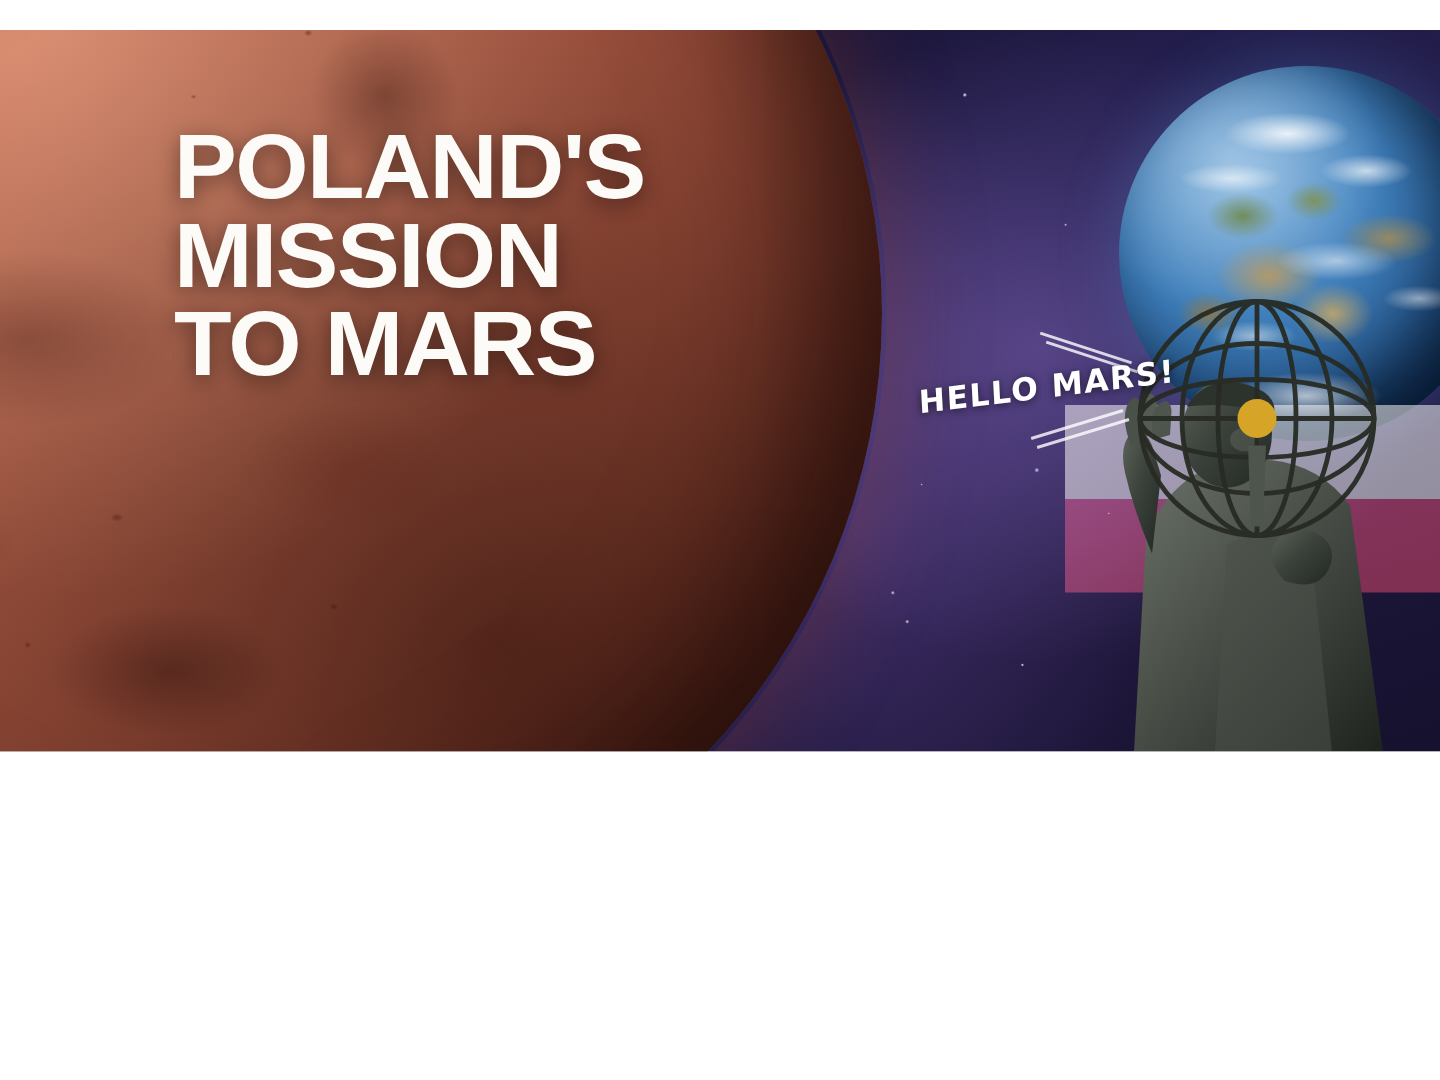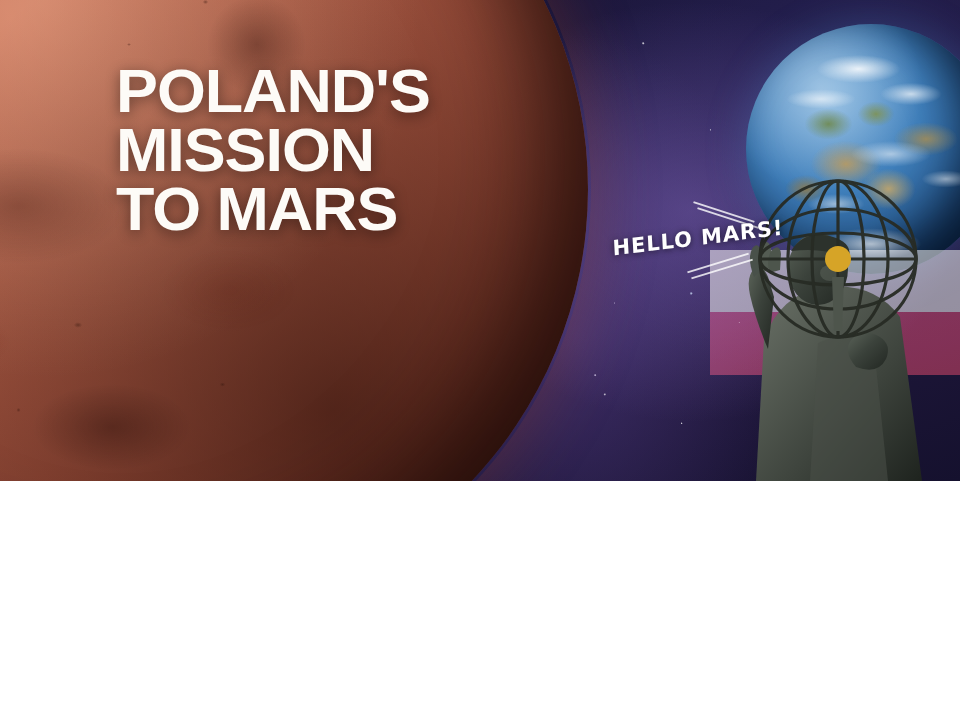--- a/index.html
+++ b/index.html
@@ -1,20 +1,20 @@
 <!DOCTYPE html>
 <html><head>
 <meta charset="utf-8">
 <title>Poland's Mission to Mars</title>
 <style>
   * { margin:0; padding:0; box-sizing:border-box; }
   html,body { width:960px; height:720px; overflow:hidden; background:#fff;
               font-family:"Liberation Sans", sans-serif; }
 
-  #poster { position:relative; width:960px; height:528px; }
+  #poster { position:relative; width:960px; height:528px;margin-top:20px; }
 
   
   .hero { position:relative; width:960px; height:481px; overflow:hidden;
           background:#0b0a1a; }
 
   
   .space {
     position:absolute; inset:0;
     background:
       radial-gradient(ellipse 380px 300px at 72% 44%, rgba(120,95,175,.55), rgba(60,45,110,0) 70%),

